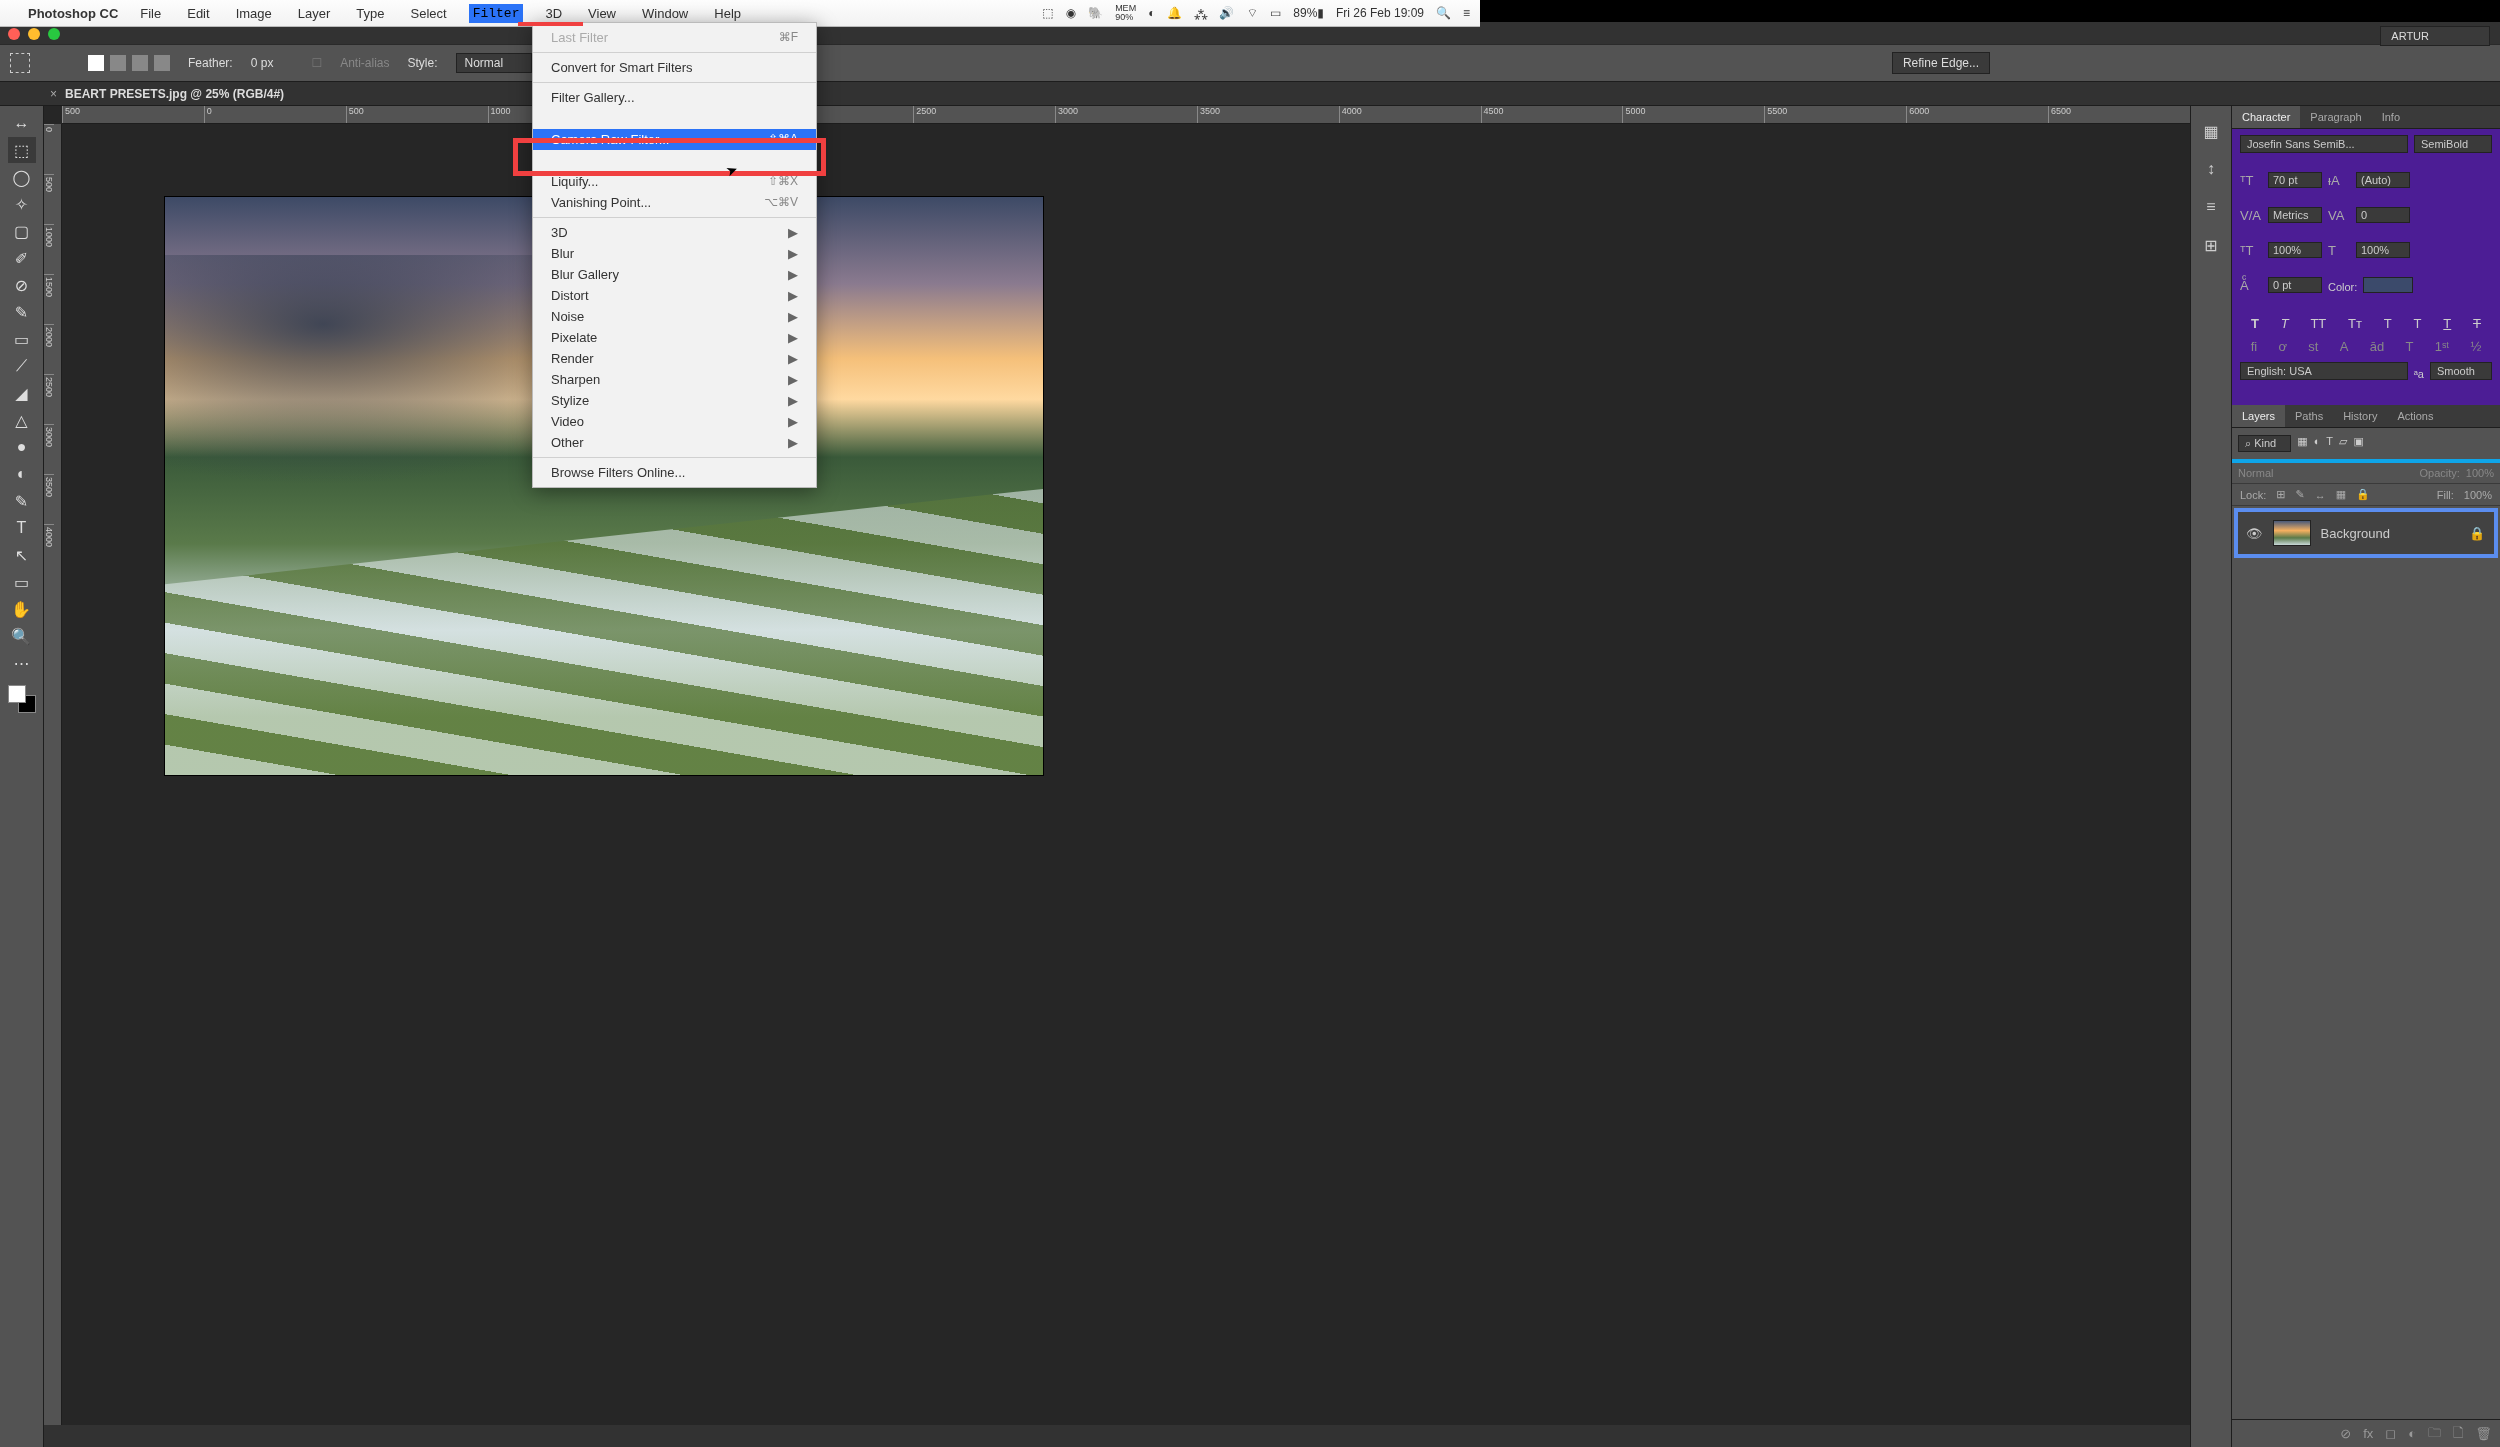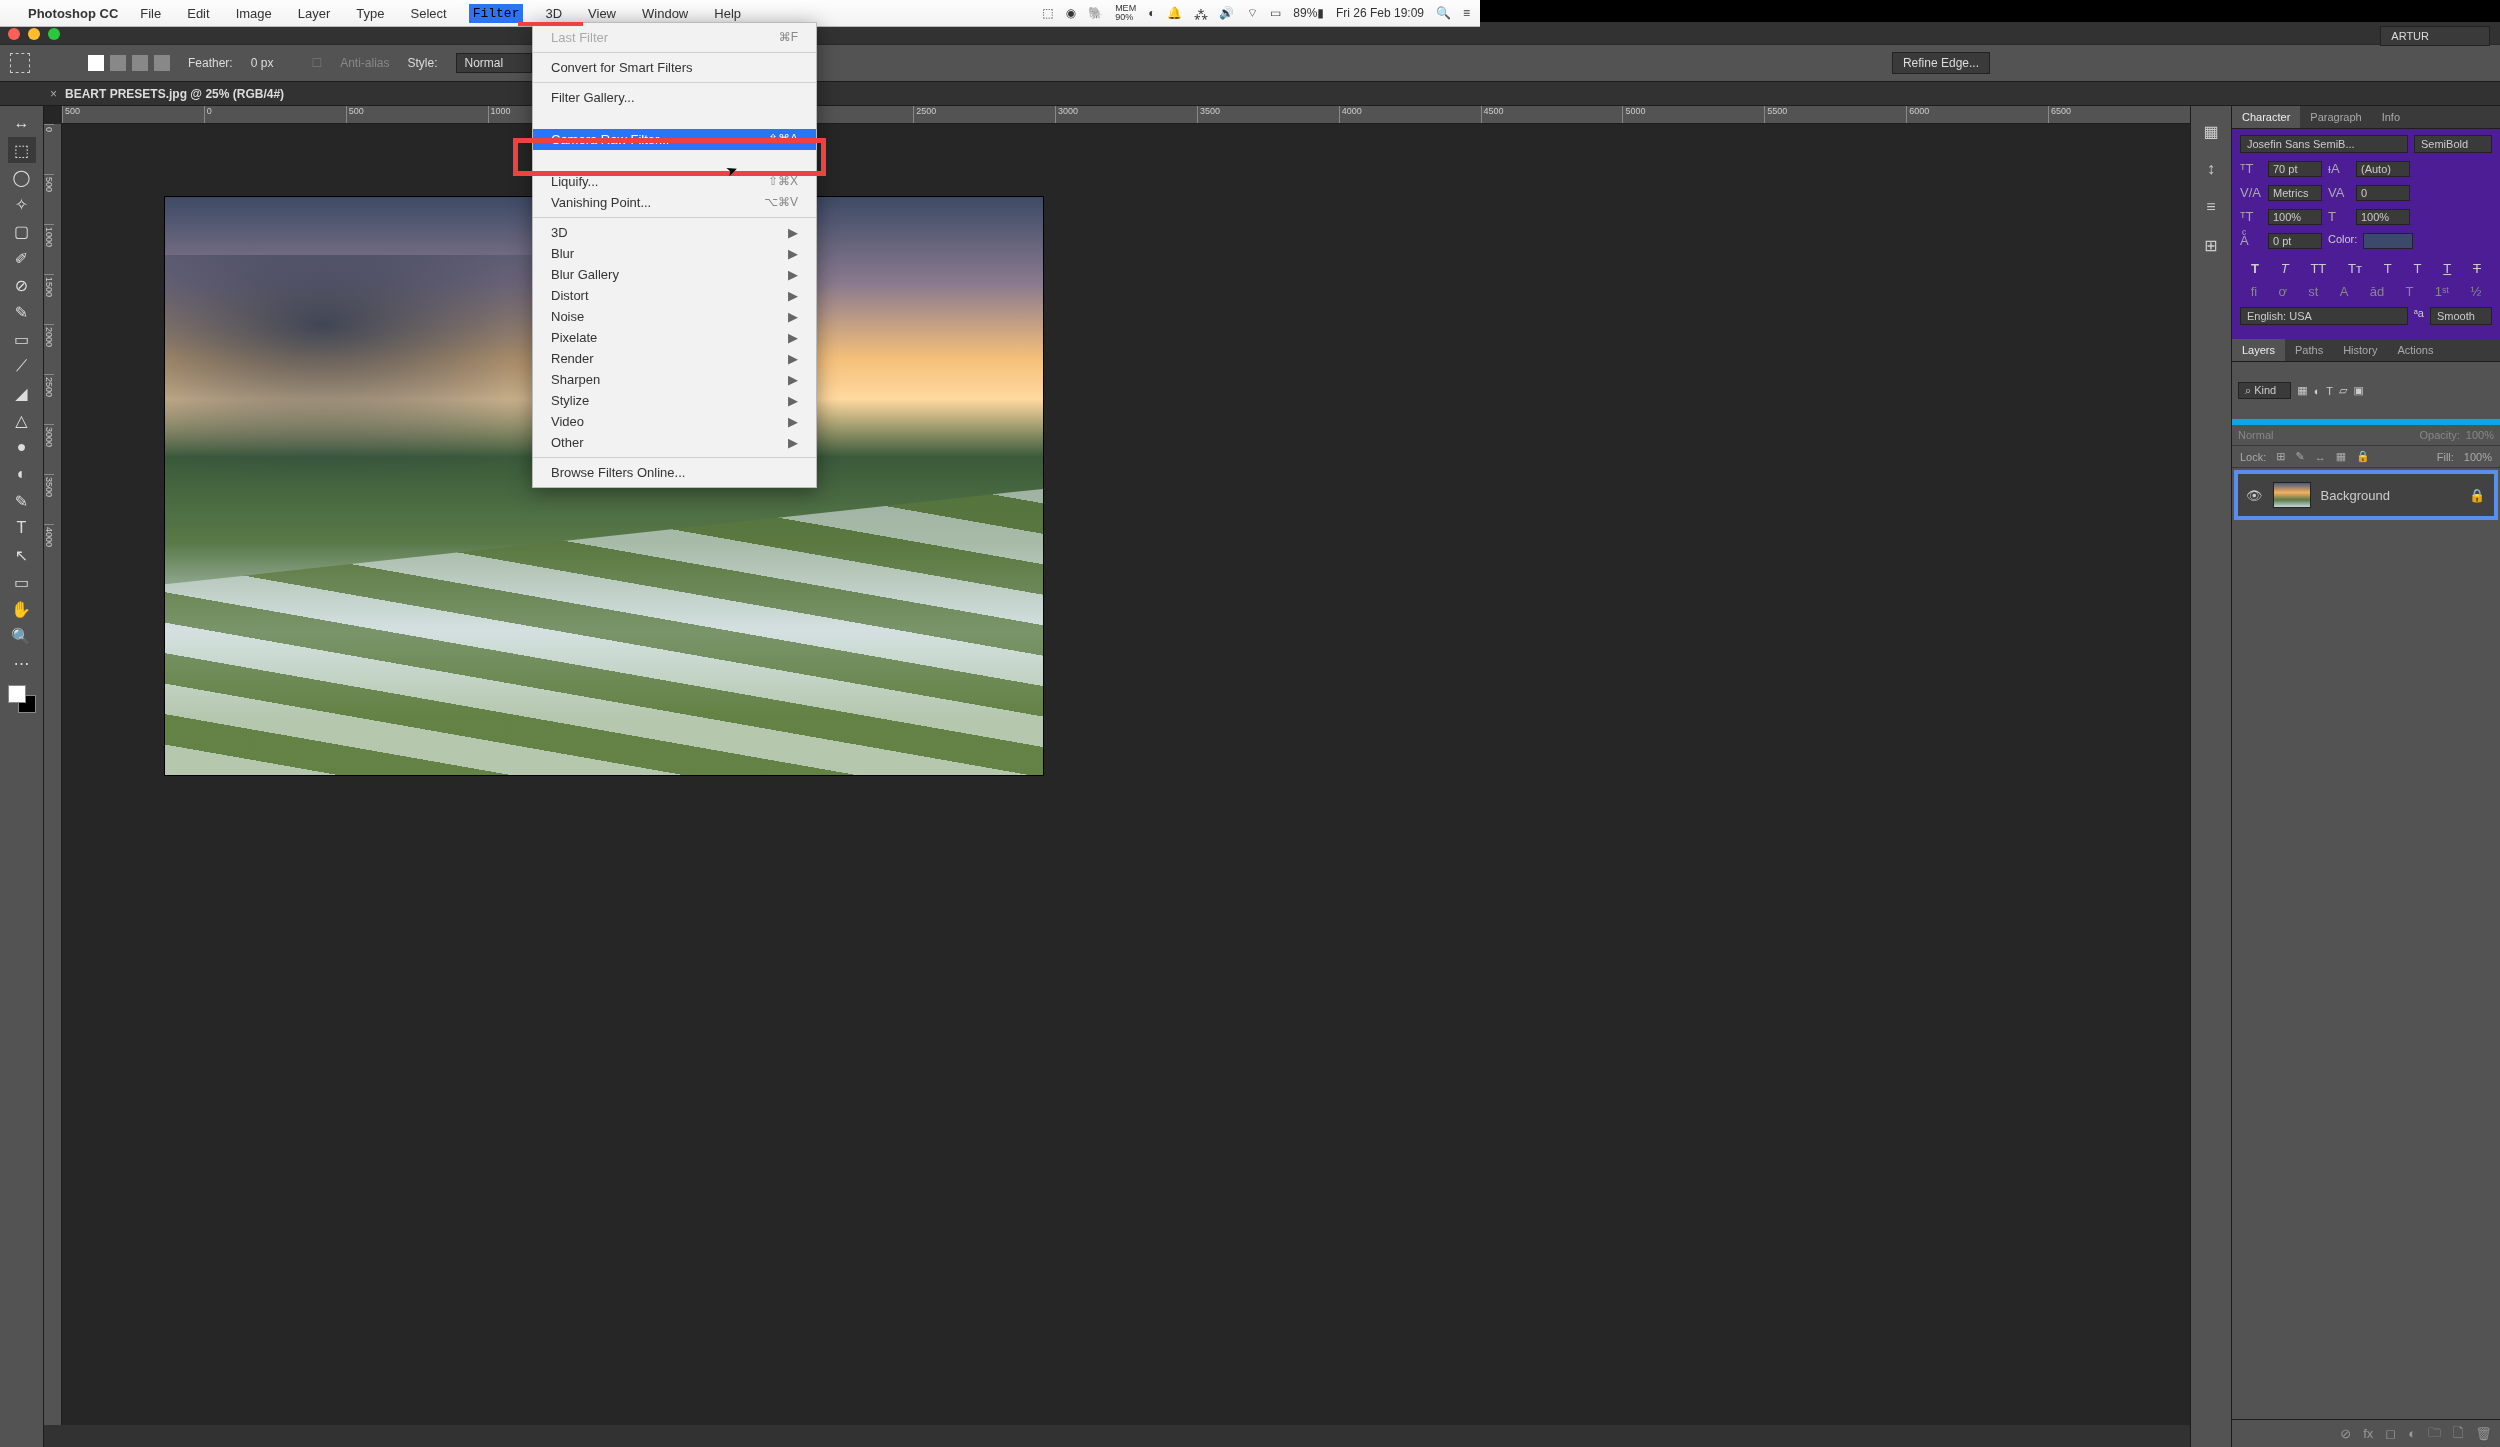--- a/index.html
+++ b/index.html
@@ -39,29 +39,29 @@
 .canvas-img::before { content: ""; position: absolute; top: 10%; left: 0; width: 60%; height: 40%; background: radial-gradient(ellipse at 30% 30%, rgba(50,60,80,0.9), transparent 70%); }
 .canvas-img::after { content: ""; position: absolute; bottom: 0; left: 0; right: 0; height: 55%; background: repeating-linear-gradient(10deg, rgba(220,230,230,0.6) 0 30px, rgba(90,120,60,0.7) 30px 60px); clip-path: polygon(0 40%, 100% 10%, 100% 100%, 0 100%); }
 .status { position: absolute; left: 44px; right: 310px; bottom: 0; height: 22px; background: #535353; border-top: 1px solid #1d1d1d; display: flex; align-items: center; padding-left: 10px; gap: 20px; font-size: 11px; color: #ccc; }
 .right-dock { position: absolute; right: 268px; top: 84px; width: 42px; bottom: 0; background: #535353; border-left: 1px solid #1d1d1d; border-right: 1px solid #1d1d1d; display: flex; flex-direction: column; align-items: center; gap: 12px; padding-top: 12px; }
 .right-dock span { width: 26px; height: 26px; display: flex; align-items: center; justify-content: center; color: #ccc; font-size: 16px; }
 .panels { position: absolute; right: 0; top: 84px; width: 268px; bottom: 0; background: #4c1d95; display: flex; flex-direction: column; }
 .panel-tabs { display: flex; background: #3a3a3a; border-bottom: 1px solid #1d1d1d; font-size: 11px; }
 .panel-tabs span { padding: 5px 10px; color: #aaa; cursor: default; }
 .panel-tabs span.act { background: #535353; color: #eee; }
 .char-body { padding: 6px 8px; font-size: 11px; color: #ccc; }
-.char-row { display: flex; gap: 6px; margin-bottom: 8px; align-items: flex-start; }
+.char-row { display: flex; gap: 6px; margin-bottom: 19px; align-items: flex-end; }
 .char-row .dd { flex: 1; background: #3a3a3a; border: 1px solid #222; padding: 2px 18px 2px 6px; font-size: 11px; overflow: hidden; white-space: nowrap; }
 .char-row .lbl { width: 22px; color: #aaa; font-size: 13px; }
 .char-row .val { background: #3a3a3a; border: 1px solid #222; padding: 1px 4px; width: 54px; font-size: 11px; }
 .char-row .color-sw { width: 50px; height: 16px; background: #3b4a6b; border: 1px solid #222; }
 .type-btns { display: flex; justify-content: space-around; padding: 4px 0; font-family: Georgia, serif; font-size: 13px; color: #ccc; }
 .type-btns span { cursor: default; }
 .layers-body { flex: 1; display: flex; flex-direction: column; background: #535353; }
-.layers-filter { display: flex; align-items: center; gap: 6px; padding: 20px 6px; border-bottom: 6px solid #0ea5e9; font-size: 11px; }
+.layers-filter { display: flex; gap: 6px; padding: 7px 6px; border-bottom: 4px solid #0ea5e9; font-size: 11px; }
 .layers-filter .dd { background: #3a3a3a; border: 1px solid #222; padding: 1px 14px 1px 6px; }
 .layers-blend { display: flex; align-items: center; gap: 6px; padding: 4px 6px; border-bottom: 1px solid #3a3a3a; font-size: 11px; color: #888; }
 .layers-lock { display: flex; align-items: center; gap: 10px; padding: 4px 8px; border-bottom: 1px solid #3a3a3a; font-size: 11px; color: #aaa; }
 .layer-row { display: flex; align-items: center; padding: 8px; background: #424242; border: 4px solid #5b8def; margin: 2px; gap: 10px; }
 .layer-row .eye { color: #ccc; }
 .layer-row .thumb { width: 38px; height: 26px; background: linear-gradient(180deg, #4a5a7a 0%, #f5b060 40%, #5a7a4a 70%, #c8d8d8 100%); border: 1px solid #222; }
 .layer-row .lock { margin-left: auto; color: #aaa; }
 .layers-foot { margin-top: auto; height: 28px; border-top: 1px solid #1d1d1d; display: flex; align-items: center; justify-content: flex-end; gap: 12px; padding: 0 8px; color: #999; font-size: 13px; }
 
 .dropdown { position: absolute; left: 532px; top: 22px; width: 285px; background: #f2f2f2; border: 1px solid #bbb; box-shadow: 0 4px 20px rgba(0,0,0,0.4); z-index: 100; padding: 4px 0; color: #333; font-size: 13px; }

